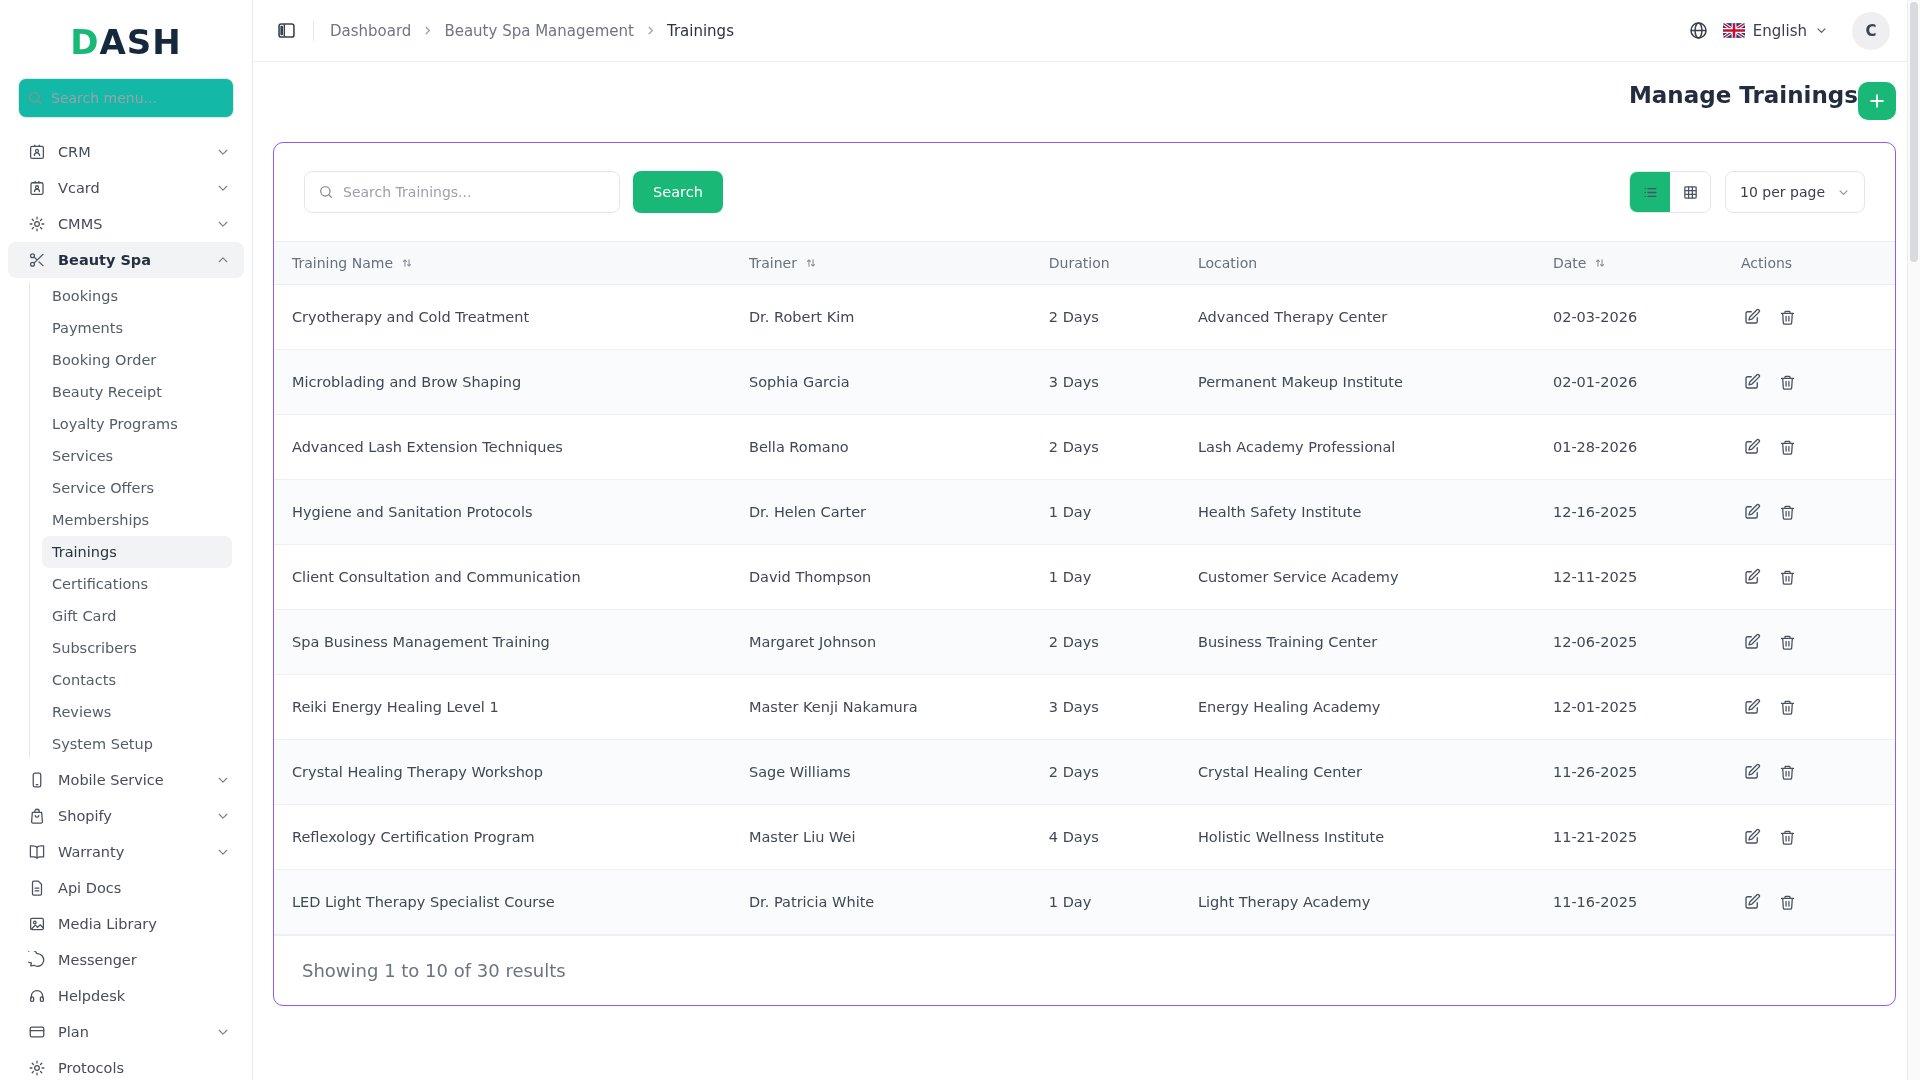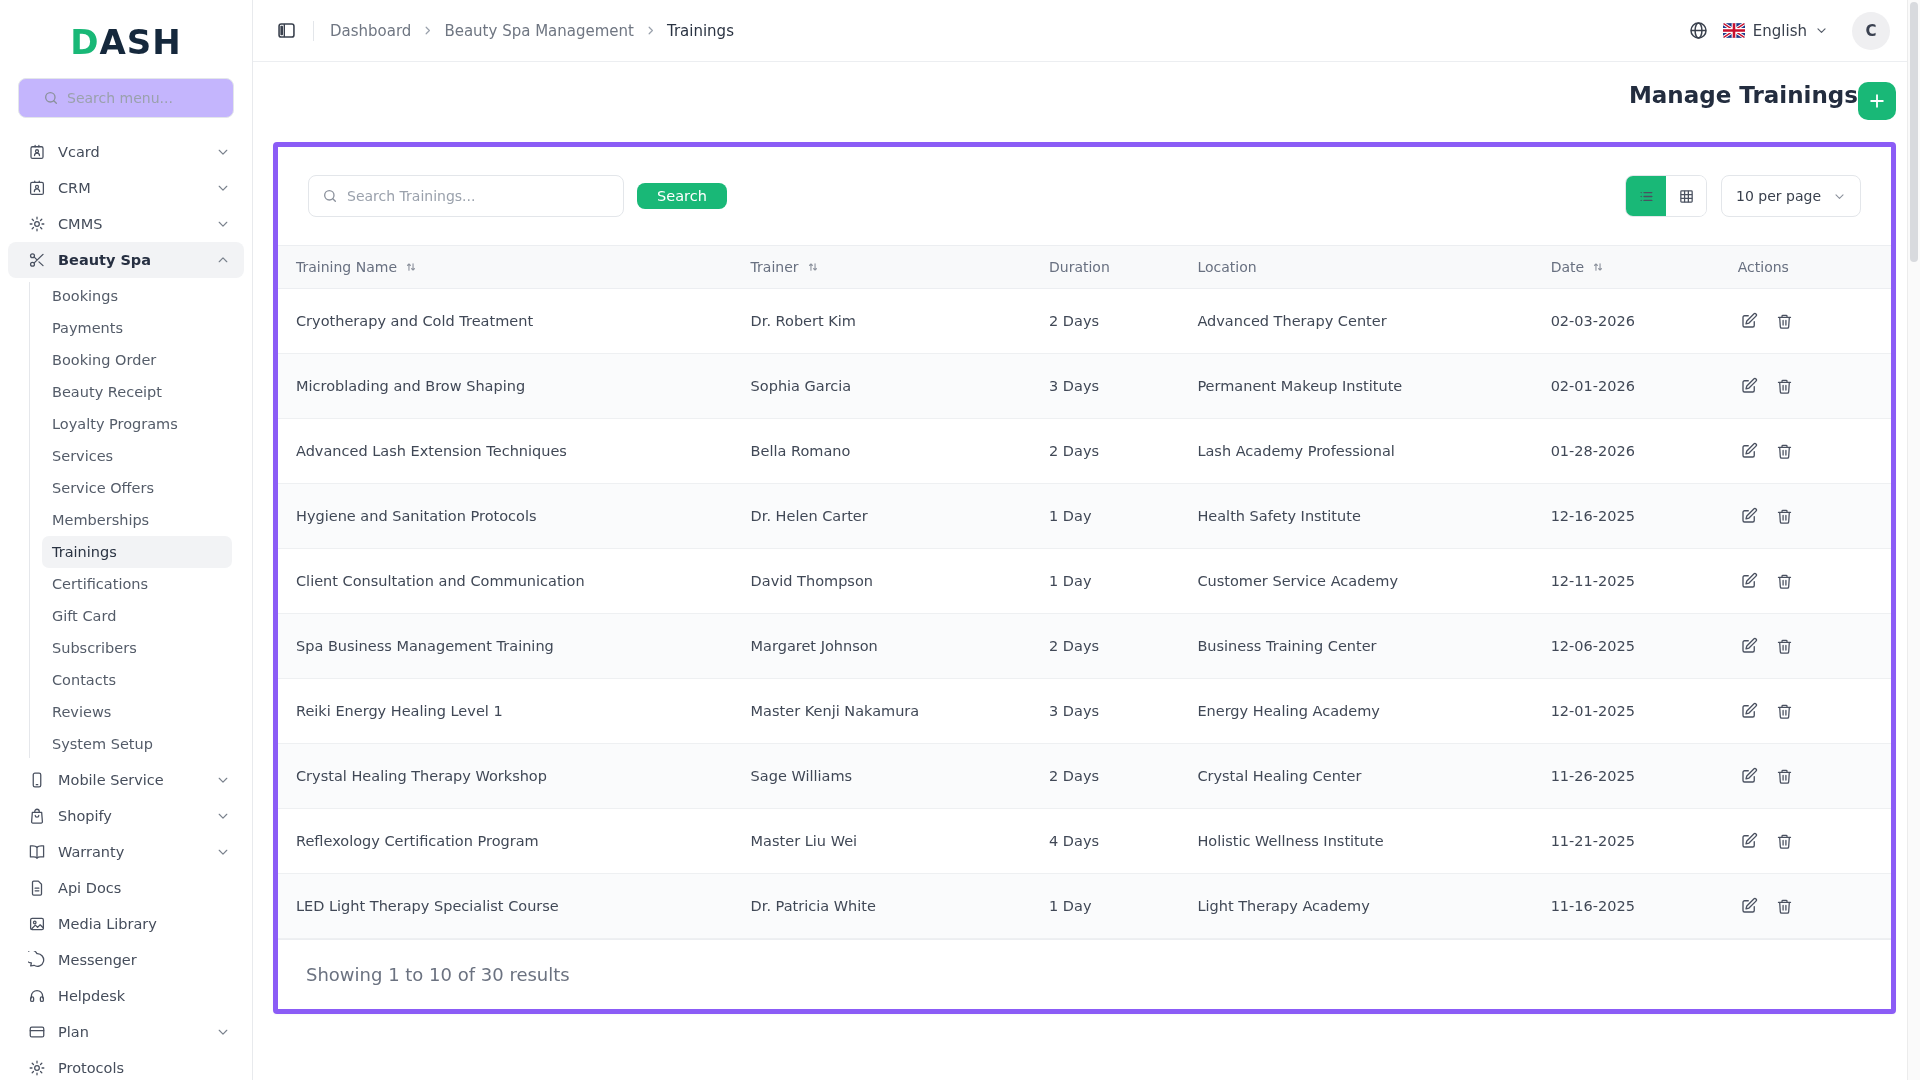--- a/index.html
+++ b/index.html
@@ -7,21 +7,21 @@
     font-family:"DejaVu Sans","Liberation Sans",sans-serif; color:#404856; }
   .app { display:flex; width:1920px; height:1080px; }
 
   
   .sidebar { width:253px; min-width:253px; height:1080px; background:#fff;
     border-right:1px solid #e8eaed; padding:14px 0 10px; overflow:hidden; }
   .logo { text-align:center; font-size:34px; font-weight:800; letter-spacing:1px; padding:8px 0 14px; }
   .logo .logo-d { color:#19b877; }
   .logo .logo-rest { color:#15283c; }
   .menu-search { margin:2px 18px 16px; height:40px; border:1px solid #e3e6ea; border-radius:8px;
-    display:flex; align-items:center; gap:8px; padding:0 24px; background:#c4b5fd; }
+    display:flex; align-items:center; gap:8px; padding:0 8px; background:#14b8a6; }
   .menu-search input { border:none; outline:none; width:100%; font-size:14px; color:#404856;
     font-family:inherit; background:transparent; }
   .menu-search input::placeholder { color:#9aa1ac; }
   .menu { font-size:14.5px; }
   .menu-item { height:36px; display:flex; align-items:center; gap:12px; padding:0 14px 0 20px;
     color:#454d5b; cursor:pointer; border-radius:8px; margin:0 8px; }
   .menu-item.active { background:#f2f3f5; font-weight:600; color:#273042; }
   .menu-item .mi-label { flex:1; white-space:nowrap; }
   .menu-item .chev { margin-left:auto; color:#7a828d; }
   .submenu { position:relative; padding:2px 12px; }
@@ -50,29 +50,29 @@
   .avatar { width:38px; height:38px; border-radius:50%; background:#efeff1; color:#3a4150;
     font-size:15px; font-weight:600; display:flex; align-items:center; justify-content:center;
     margin-left:10px; cursor:pointer; }
 
   .content { flex:1; padding:20px 24px 0 20px; background:#fff; position:relative; }
   .title-row { display:flex; align-items:flex-start; justify-content:flex-end; }
   .page-title { font-size:23px; font-weight:700; color:#232d3f; }
   .add-btn { width:38px; height:38px; border:none; border-radius:10px; background:#19b877; color:#fff;
     display:flex; align-items:center; justify-content:center; cursor:pointer; }
 
-  .card { margin-top:22px; border:5px solid #8b5cf6; border-radius:4px; background:#fff;
+  .card { margin-top:22px; border:1px solid #8b5cf6; border-radius:10px; background:#fff;
     box-shadow:0 1px 2px rgba(16,24,40,.03); overflow:hidden; }
   .toolbar { display:flex; align-items:center; padding:28px 30px; }
   .table-search { width:316px; height:42px; border:1px solid #e3e6ea; border-radius:8px;
     display:flex; align-items:center; gap:9px; padding:0 13px; }
   .table-search input { border:none; outline:none; width:100%; font-size:14px; color:#404856;
     font-family:inherit; }
   .table-search input::placeholder { color:#9aa1ac; }
-  .search-btn { margin-left:13px; height:26px; padding:0 20px; background:#19b877; color:#fff;
+  .search-btn { margin-left:13px; height:42px; padding:0 20px; background:#19b877; color:#fff;
     border:none; border-radius:8px; font-size:14.5px; font-family:inherit; cursor:pointer; }
   .toolbar-right { margin-left:auto; display:flex; align-items:center; gap:14px; }
   .view-toggle { display:flex; border:1px solid #e3e6ea; border-radius:8px; overflow:hidden; }
   .view-btn { width:40px; height:40px; background:#fff; border:none; display:flex; align-items:center;
     justify-content:center; color:#2d3442; cursor:pointer; }
   .view-btn.active { background:#19b877; color:#fff; }
   .per-page { height:42px; min-width:132px; border:1px solid #e3e6ea; border-radius:8px; display:flex;
     align-items:center; gap:12px; padding:0 14px; font-size:14px; color:#39404d; cursor:pointer; }
   .per-page .chev { color:#8b919c; display:flex; }
 
@@ -120,41 +120,41 @@
             <circle cx="11" cy="11" r="7"></circle>
             <path d="M20 20l-3.8-3.8"></path>
           </svg>
       </span>
       <input type="text" placeholder="Search menu..." style="">
     </div>
     <nav class="menu">
         <div class="menu-item">
           <span class="icon">
             <svg width="18" height="18" viewBox="0 0 24 24" fill="none" stroke="currentColor" stroke-width="1.7" stroke-linecap="round" stroke-linejoin="round">
+              <rect x="3.5" y="4.5" width="17" height="16" rx="2"></rect>
+              <circle cx="12" cy="10.5" r="2"></circle>
+              <path d="M8.5 16.8a3.5 3.5 0 0 1 7 0M9 4.5V3M15 4.5V3"></path>
+            </svg>
+          </span>
+          <span class="mi-label">CRM</span>
+          <span class="icon chev">
+            <svg width="14" height="14" viewBox="0 0 24 24" fill="none" stroke="currentColor" stroke-width="2" stroke-linecap="round" stroke-linejoin="round">
+              <path d="M5.5 9l6.5 6.5L18.5 9"></path>
+            </svg>
+          </span>
+        </div>
+        <div class="menu-item">
+          <span class="icon">
+            <svg width="18" height="18" viewBox="0 0 24 24" fill="none" stroke="currentColor" stroke-width="1.7" stroke-linecap="round" stroke-linejoin="round">
               <rect x="4" y="5" width="16" height="15.5" rx="2"></rect>
               <circle cx="12" cy="11" r="2"></circle>
               <path d="M8.7 16.8a3.3 3.3 0 0 1 6.6 0M9.5 5V3.2M14.5 5V3.2"></path>
             </svg>
           </span>
           <span class="mi-label">Vcard</span>
-          <span class="icon chev">
-            <svg width="14" height="14" viewBox="0 0 24 24" fill="none" stroke="currentColor" stroke-width="2" stroke-linecap="round" stroke-linejoin="round">
-              <path d="M5.5 9l6.5 6.5L18.5 9"></path>
-            </svg>
-          </span>
-        </div>
-        <div class="menu-item">
-          <span class="icon">
-            <svg width="18" height="18" viewBox="0 0 24 24" fill="none" stroke="currentColor" stroke-width="1.7" stroke-linecap="round" stroke-linejoin="round">
-              <rect x="3.5" y="4.5" width="17" height="16" rx="2"></rect>
-              <circle cx="12" cy="10.5" r="2"></circle>
-              <path d="M8.5 16.8a3.5 3.5 0 0 1 7 0M9 4.5V3M15 4.5V3"></path>
-            </svg>
-          </span>
-          <span class="mi-label">CRM</span>
           <span class="icon chev">
             <svg width="14" height="14" viewBox="0 0 24 24" fill="none" stroke="currentColor" stroke-width="2" stroke-linecap="round" stroke-linejoin="round">
               <path d="M5.5 9l6.5 6.5L18.5 9"></path>
             </svg>
           </span>
         </div>
         <div class="menu-item">
           <span class="icon">
             <svg width="18" height="18" viewBox="0 0 24 24" fill="none" stroke="currentColor" stroke-width="1.7" stroke-linecap="round" stroke-linejoin="round">
               <circle cx="12" cy="12" r="3.1"></circle>

